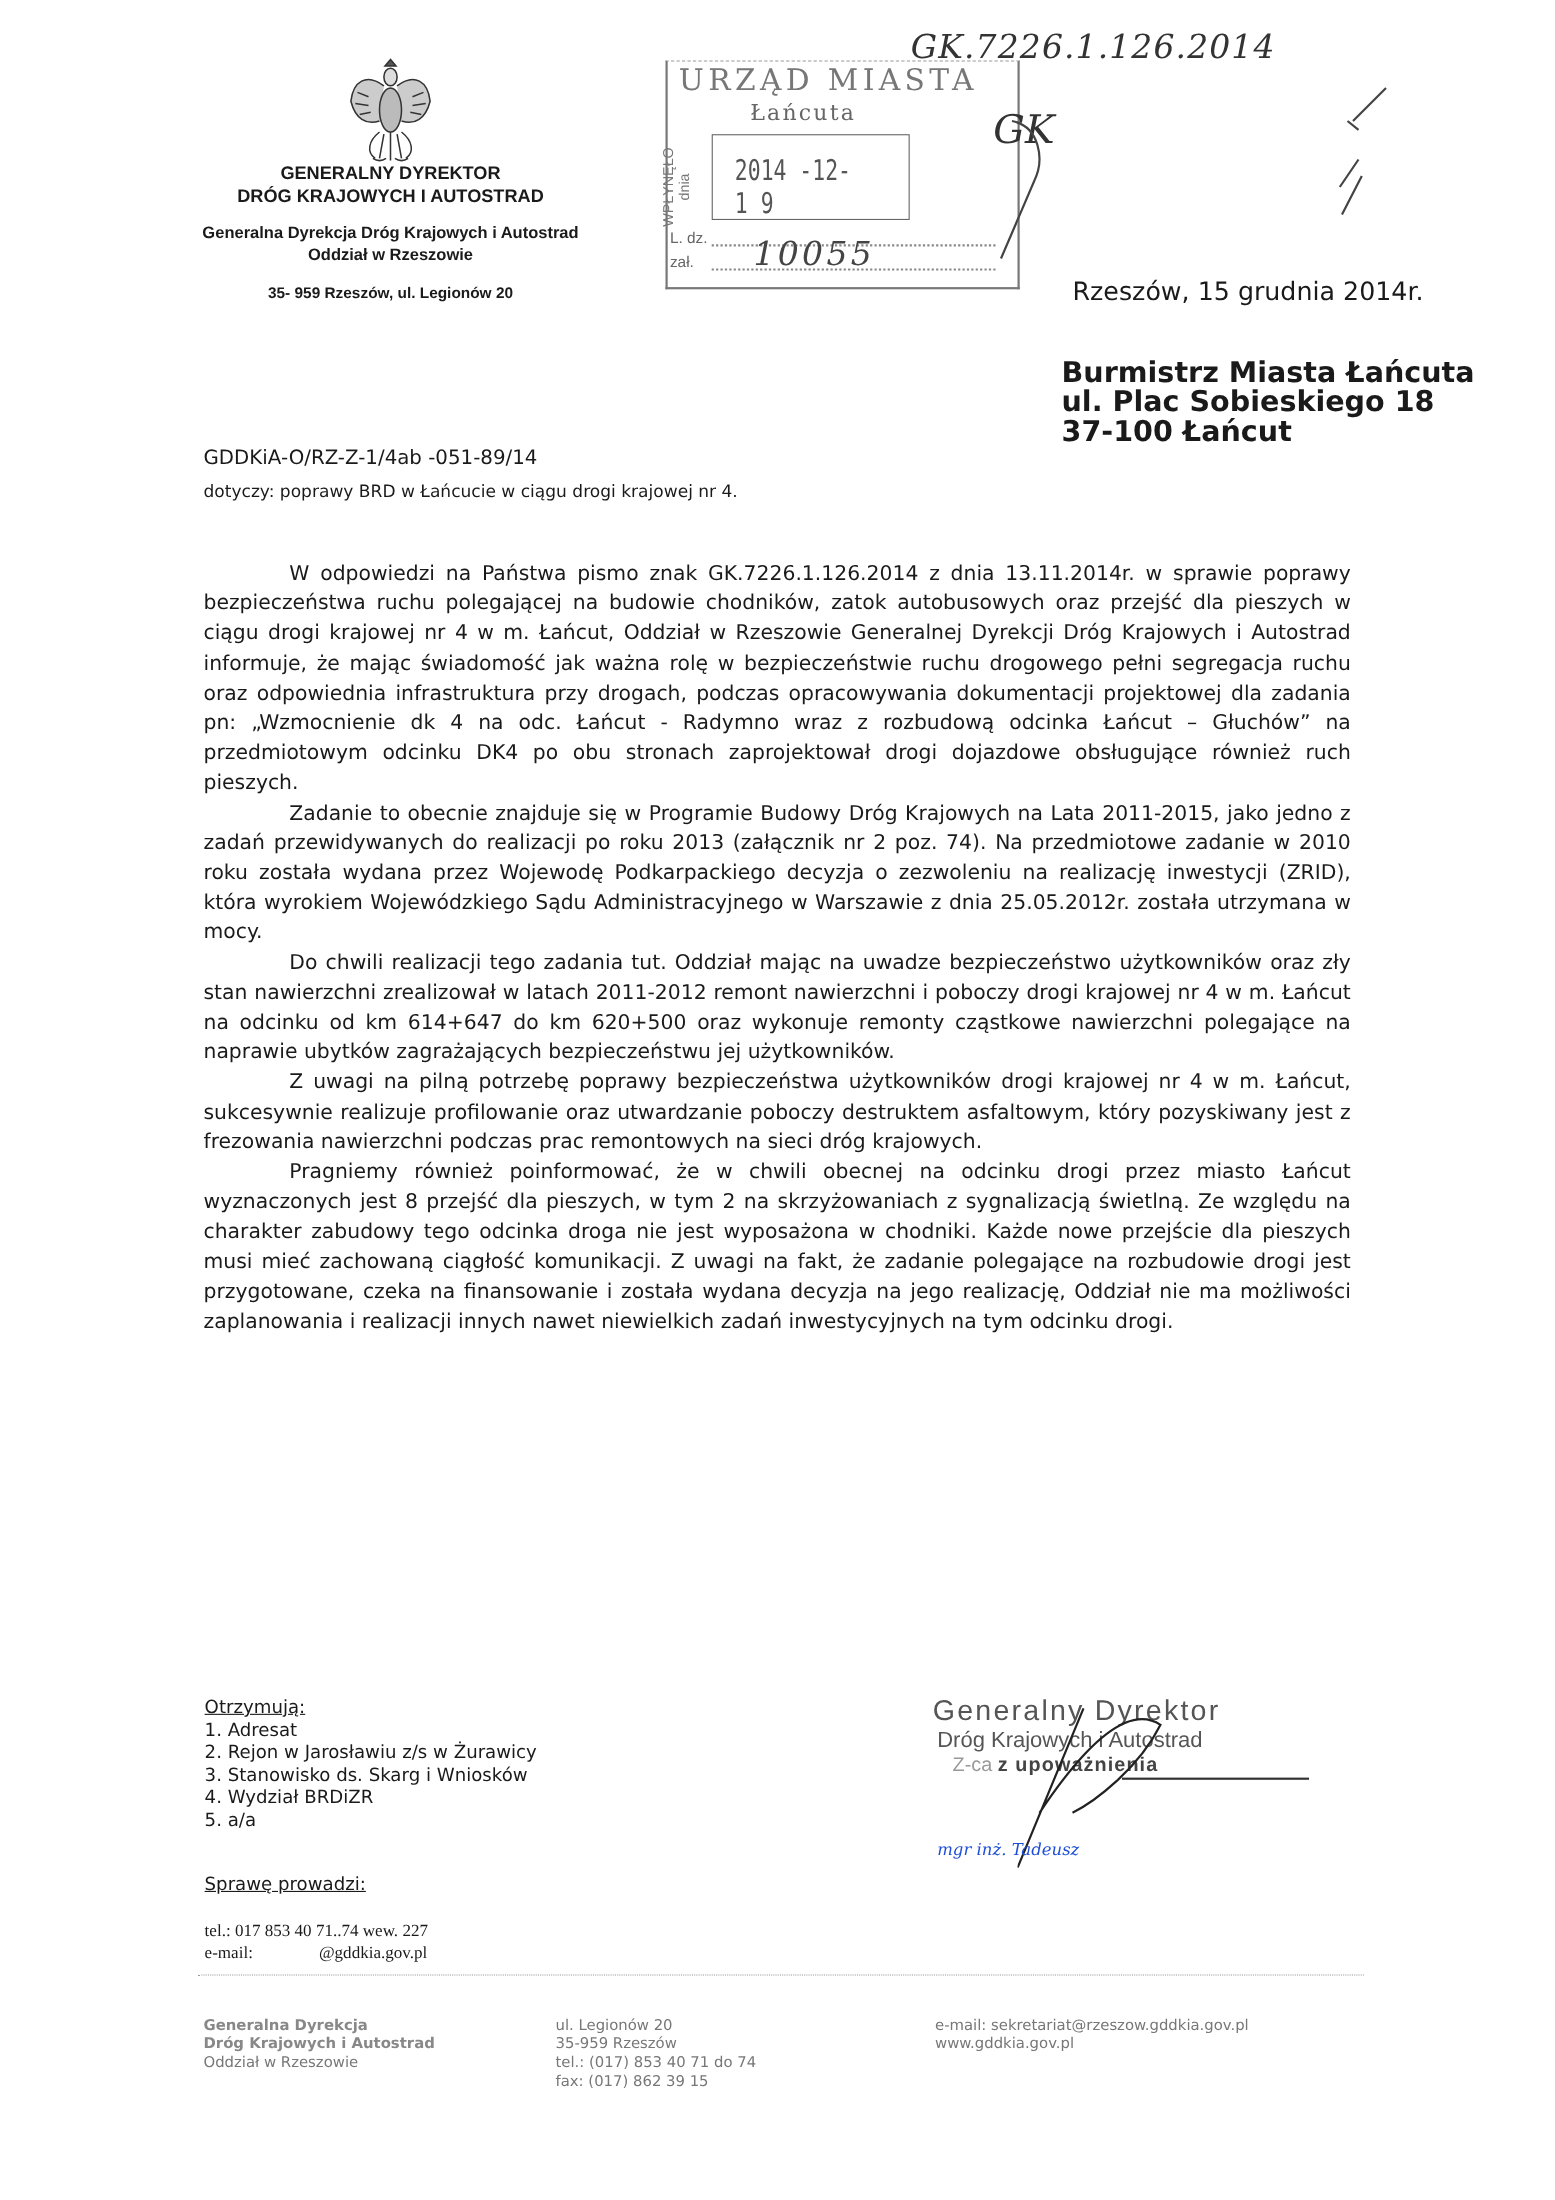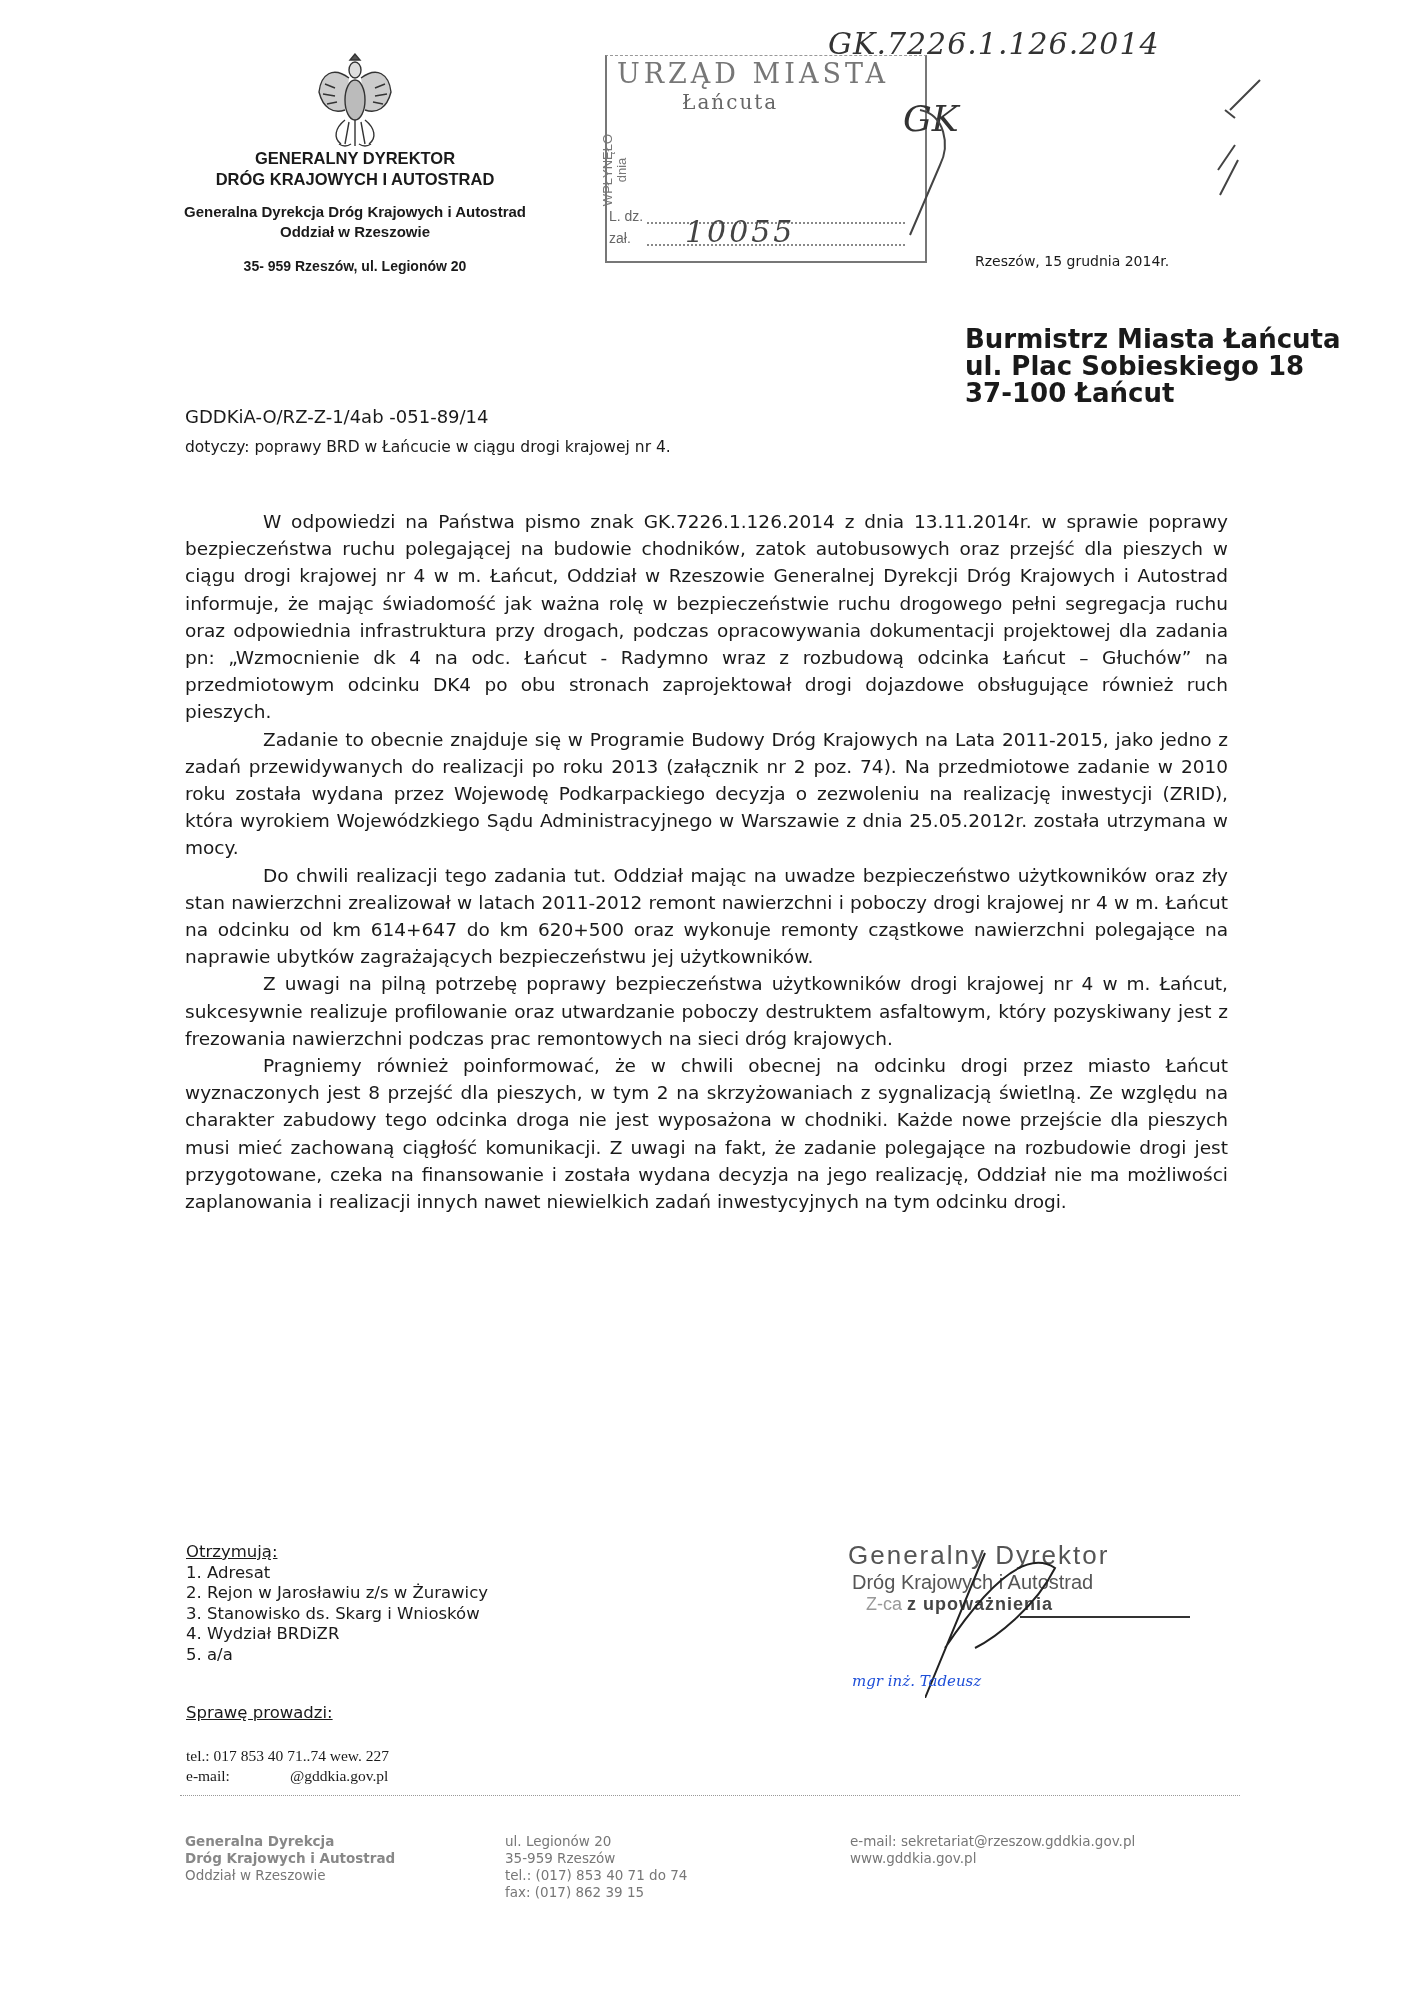--- a/index.html
+++ b/index.html
@@ -24,21 +24,21 @@
   .stamp-date { position: absolute; left: 20px; top: 18px; font-family: "DejaVu Sans Mono", monospace; font-size: 26px; color: #555; transform: scaleX(0.75); transform-origin: left; }
   .stamp-ldz { position: absolute; left: 2px; top: 152px; font-size: 14px; color: #666; }
   .stamp-zal { position: absolute; left: 2px; top: 174px; font-size: 14px; color: #666; }
   .stamp-dots { position: absolute; left: 40px; right: 20px; border-bottom: 2px dotted #888; }
   .stamp-num { position: absolute; left: 78px; top: 158px; font-family: "DejaVu Serif", serif; font-style: italic; font-size: 30px; color: #444; letter-spacing: 3px; }
   .hand { font-family: "DejaVu Serif", serif; font-style: italic; color: #333; }
   .hand-ref { left: 828px; top: 26px; font-size: 30px; letter-spacing: 1px; }
   .hand-init { left: 903px; top: 98px; font-size: 36px; }
 
   
-  .date { left: 975px; top: 253px; font-size: 14px; }
+  .date { left: 975px; top: 253px; font-size: 23px; }
   .recipient { left: 965px; top: 326px; font-weight: bold; font-size: 26px; line-height: 27px; }
 
   .ref { left: 185px; top: 406px; font-size: 18px; }
   .subject { left: 185px; top: 438px; font-size: 15.5px; }
 
   
   .body-text { left: 185px; top: 508px; width: 1043px; font-size: 18.5px; line-height: 27.2px; text-align: justify; }
   .body-text p { margin: 0; text-indent: 78px; }
 
   
@@ -94,20 +94,23 @@
   <div>Oddział  w Rzeszowie</div>
 </div>
 <div class="abs hdr-addr sans">35- 959 Rzeszów, ul. Legionów 20</div>
 
 <div class="abs stamp sans">
   <div class="stamp-title">URZĄD MIASTA</div>
   <div class="stamp-city">Łańcuta</div>
   <div class="stamp-rot">
     <div>WPŁYNĘŁO</div>
     <div>dnia</div>
+  </div>
+  <div class="stamp-datebox">
+    <div class="stamp-date">2014 -12- 1 9</div>
   </div>
   <div class="stamp-ldz">L. dz.</div>
   <div class="stamp-dots" style="top:166px;"></div>
   <div class="stamp-zal">zał.</div>
   <div class="stamp-dots" style="top:188px;"></div>
   <div class="stamp-num">10055</div>
 </div>
 
 <div class="abs hand hand-ref">GK.7226.1.126.2014</div>
 <div class="abs hand hand-init">GK</div>

